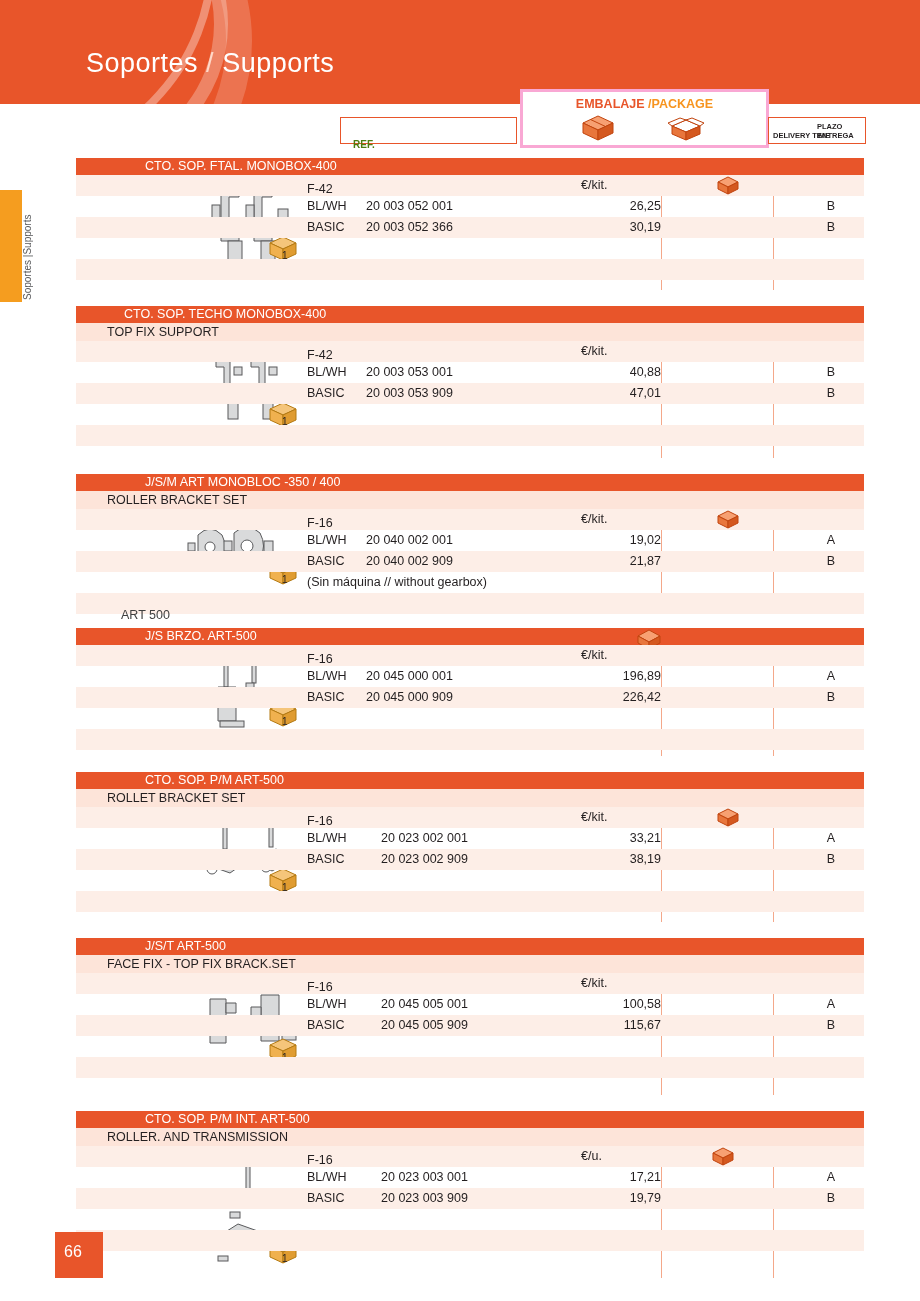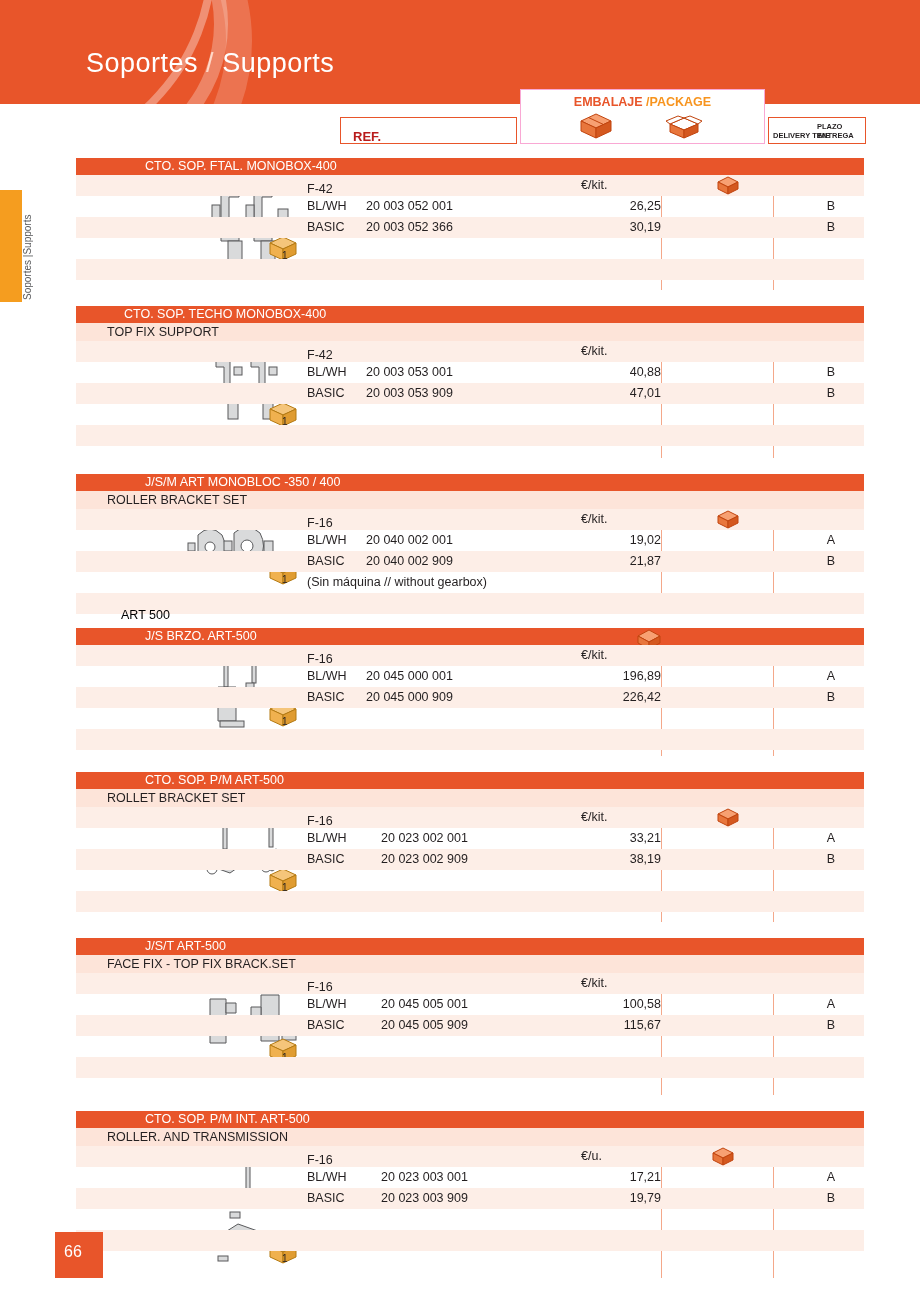--- a/index.html
+++ b/index.html
@@ -64,30 +64,30 @@
   
   .ref-box {
     position: absolute;
     left: 340px; top: 117px;
     width: 175px; height: 25px;
     border: 1px solid #e8552a;
     background: #ffffff;
   }
   .ref-box span {
     position: absolute;
-    left: 12px; top: 11px;
-    font-size: 13px;
+    left: 12px; top: 21px;
+    font-size: 10px;
     font-weight: bold;
-    color: #b91c1c;
+    color: #4d7c0f;
   }
   .pack-box {
     position: absolute;
     left: 520px; top: 89px;
     width: 243px; height: 53px;
-    border: 1px solid #f9a8d4;
+    border: 3px solid #f9a8d4;
     background: #ffffff;
   }
   .pack-title {
     position: absolute;
     left: 0; top: 5px;
     width: 243px;
     text-align: center;
     font-size: 12.5px;
     font-weight: bold;
     color: #e8552a;
@@ -187,21 +187,21 @@
   .vline {
     position: absolute;
     width: 1px;
     background: #f4a88a;
   }
 
   .art500-label {
     position: absolute;
     left: 45px;
     font-size: 12.5px;
-    color: #000000;
+    color: #404040;
   }
 
   .thumb {
     position: absolute;
     left: 30px;
     width: 195px;
   }
   .thumb svg { display: block; }
   .qtybox {
     position: absolute;

